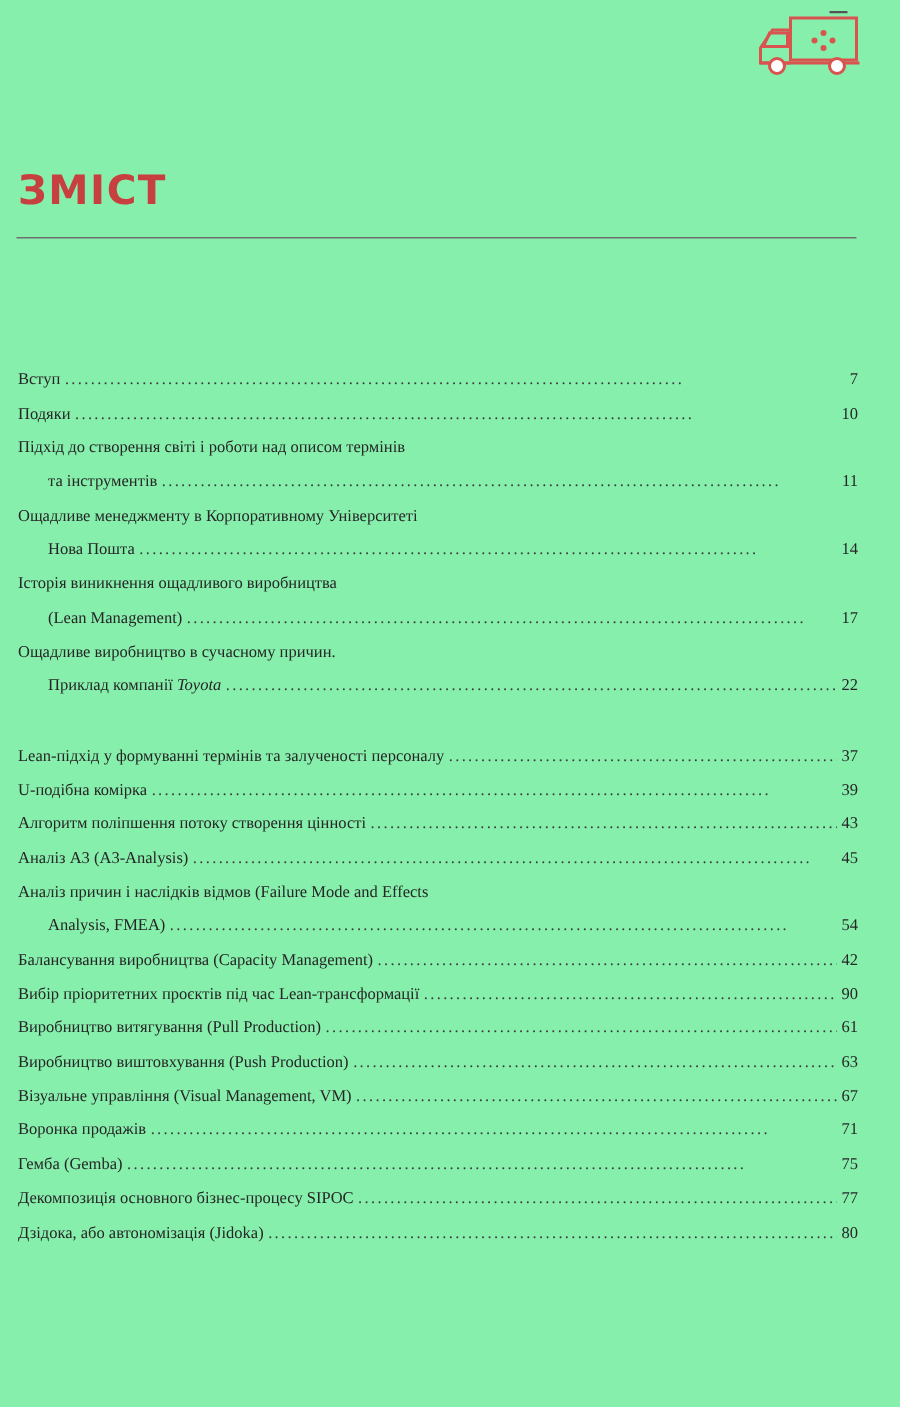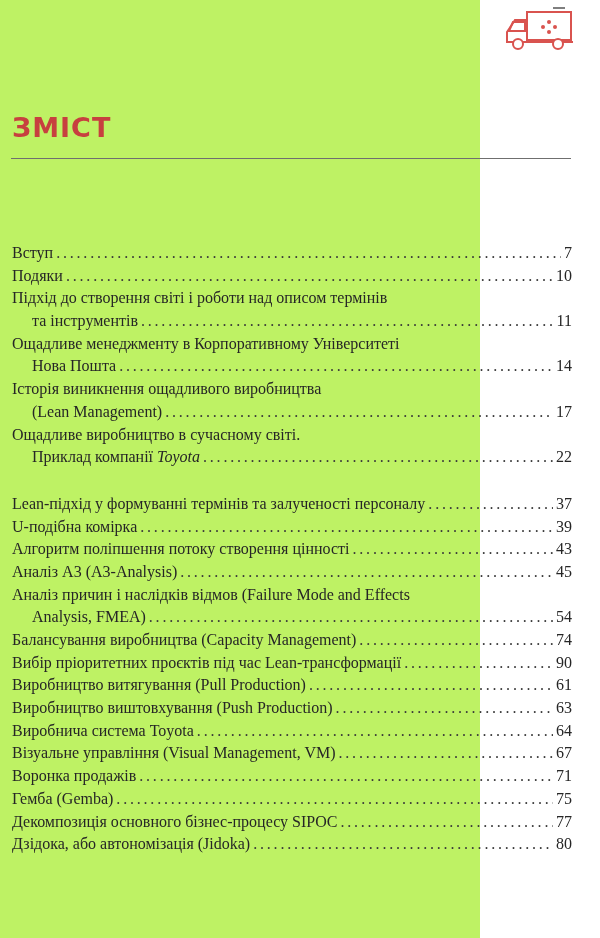--- a/index.html
+++ b/index.html
@@ -1,27 +1,27 @@
 <!DOCTYPE html>
 <html><head>
 <meta charset="utf-8">
 <style>
   html, body { margin: 0; padding: 0; background: #ffffff; }
   body { width: 600px; height: 938px; position: relative; overflow: hidden; }
-  .page { position: absolute; left: 0; top: 0; width: 480px; height: 938px; background: #bef264; }
+  .page { position: absolute; left: 0; top: 0; width: 600px; height: 938px; background: #86efac; }
   .logo { position: absolute; left: 503px; top: 4px; width: 76px; height: 52px; }
   .title {
     position: absolute; left: 12px; top: 112px;
     font-family: "DejaVu Sans", sans-serif; font-weight: bold;
     font-size: 27px; letter-spacing: 1px; color: #c7403f; margin: 0;
   }
   .rule { position: absolute; left: 11px; top: 158px; width: 560px; height: 0; border-top: 1.5px solid #6f6f6f; }
   .toc {
     position: absolute; left: 12px; top: 242px; width: 560px;
-    font-family: "Liberation Serif", serif; font-size: 16px; color: #262626;
+    font-family: "Liberation Serif", serif; font-size: 11px; color: #262626;
   }
   .entry { position: relative; }
   .line { display: flex; align-items: baseline; height: 22.7px; line-height: 22.7px; white-space: nowrap; }
   .line.indent { padding-left: 20px; align-items: flex-end; }
   .line .txt { flex: 0 0 auto; }
   .line .dots {
     flex: 1 1 auto; overflow: hidden; margin: 0 3px; letter-spacing: 2.4px; color: #3a3a3a;
   }
   .line .dots::before {
     content: ". . . . . . . . . . . . . . . . . . . . . . . . . . . . . . . . . . . . . . . . . . . . . . . . . . . . . . . . . . . . . . . . . . . . . . . . . . . . . . . . . . . . . . . . . . . . . . . .";
@@ -94,21 +94,21 @@
             <span class="txt">Історія виникнення ощадливого виробництва</span>
           </div>
           <div class="line indent">
             <span class="txt">(Lean Management)</span>
             <span class="dots"></span>
             <span class="pg">17</span>
           </div>
         </div>
         <div class="entry">
           <div class="line">
-            <span class="txt">Ощадливе виробництво в сучасному світі.</span>
+            <span class="txt">Ощадливе виробництво в сучасному причин.</span>
           </div>
           <div class="line indent">
             <span class="txt">Приклад компанії <em>Toyota</em></span>
             <span class="dots"></span>
             <span class="pg">22</span>
           </div>
         </div>
       </div>
     <div class="gap"></div>
     <div id="group2">
@@ -147,21 +147,21 @@
           <div class="line indent">
             <span class="txt">Analysis, FMEA)</span>
             <span class="dots"></span>
             <span class="pg">54</span>
           </div>
         </div>
         <div class="entry">
           <div class="line">
             <span class="txt">Балансування виробництва (Capacity Management)</span>
             <span class="dots"></span>
-            <span class="pg">74</span>
+            <span class="pg">42</span>
           </div>
         </div>
         <div class="entry">
           <div class="line">
             <span class="txt">Вибір пріоритетних проєктів під час Lean-трансформації</span>
             <span class="dots"></span>
             <span class="pg">90</span>
           </div>
         </div>
         <div class="entry">
@@ -169,27 +169,20 @@
             <span class="txt">Виробництво витягування (Pull Production)</span>
             <span class="dots"></span>
             <span class="pg">61</span>
           </div>
         </div>
         <div class="entry">
           <div class="line">
             <span class="txt">Виробництво виштовхування (Push Production)</span>
             <span class="dots"></span>
             <span class="pg">63</span>
-          </div>
-        </div>
-        <div class="entry">
-          <div class="line">
-            <span class="txt">Виробнича система Toyota</span>
-            <span class="dots"></span>
-            <span class="pg">64</span>
           </div>
         </div>
         <div class="entry">
           <div class="line">
             <span class="txt">Візуальне управління (Visual Management, VM)</span>
             <span class="dots"></span>
             <span class="pg">67</span>
           </div>
         </div>
         <div class="entry">

